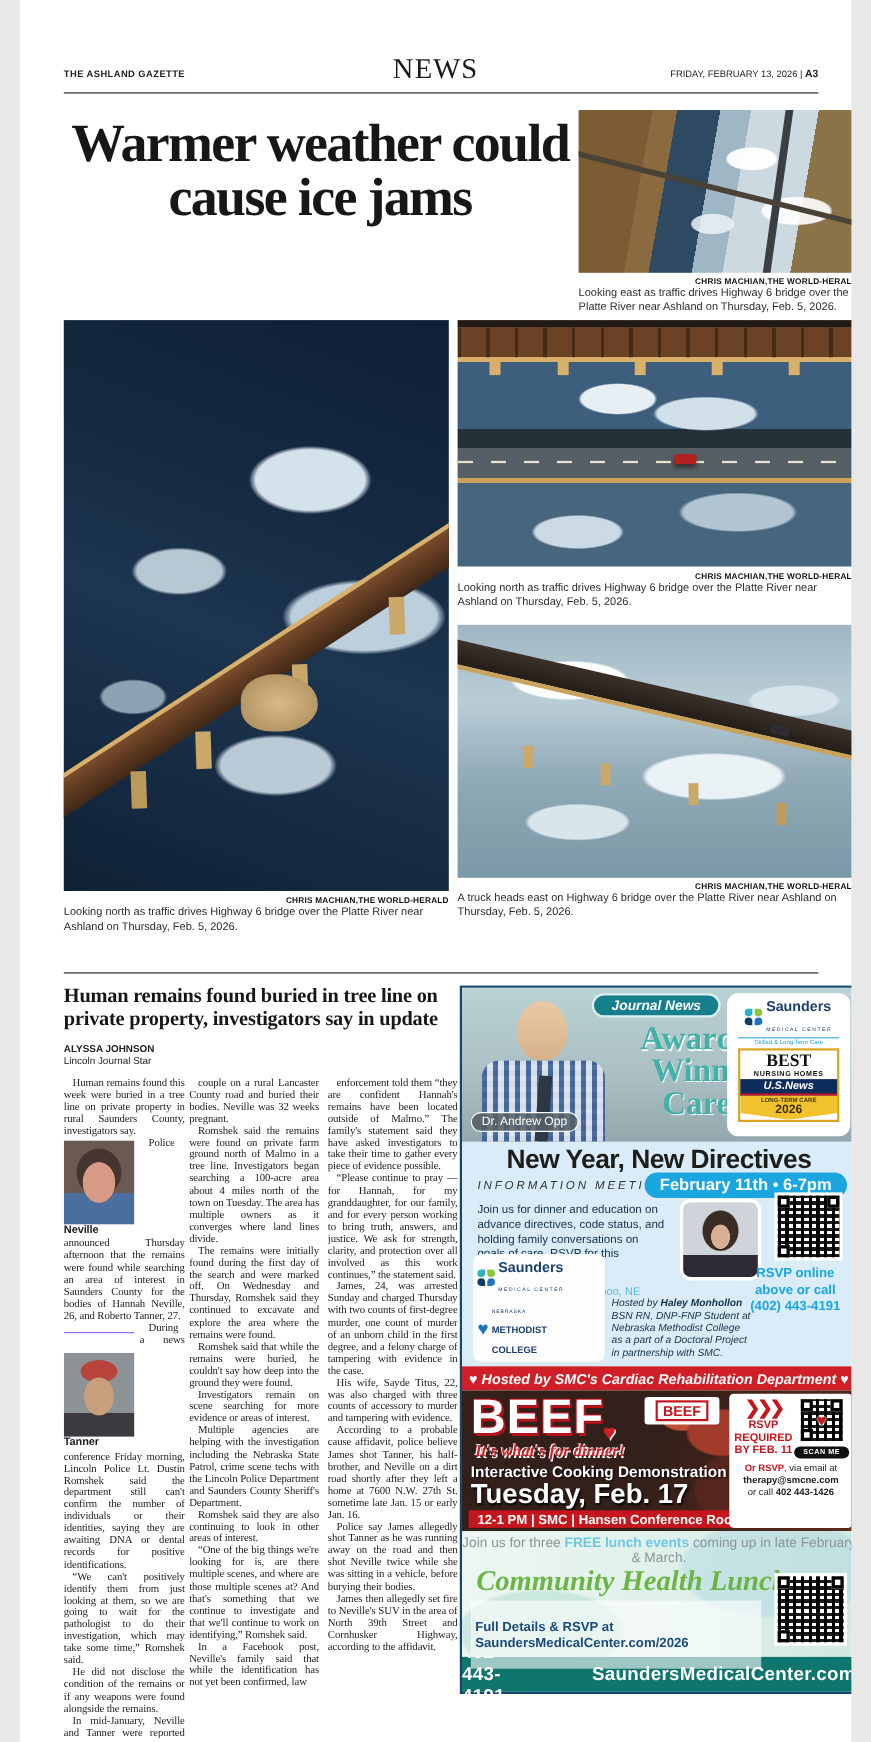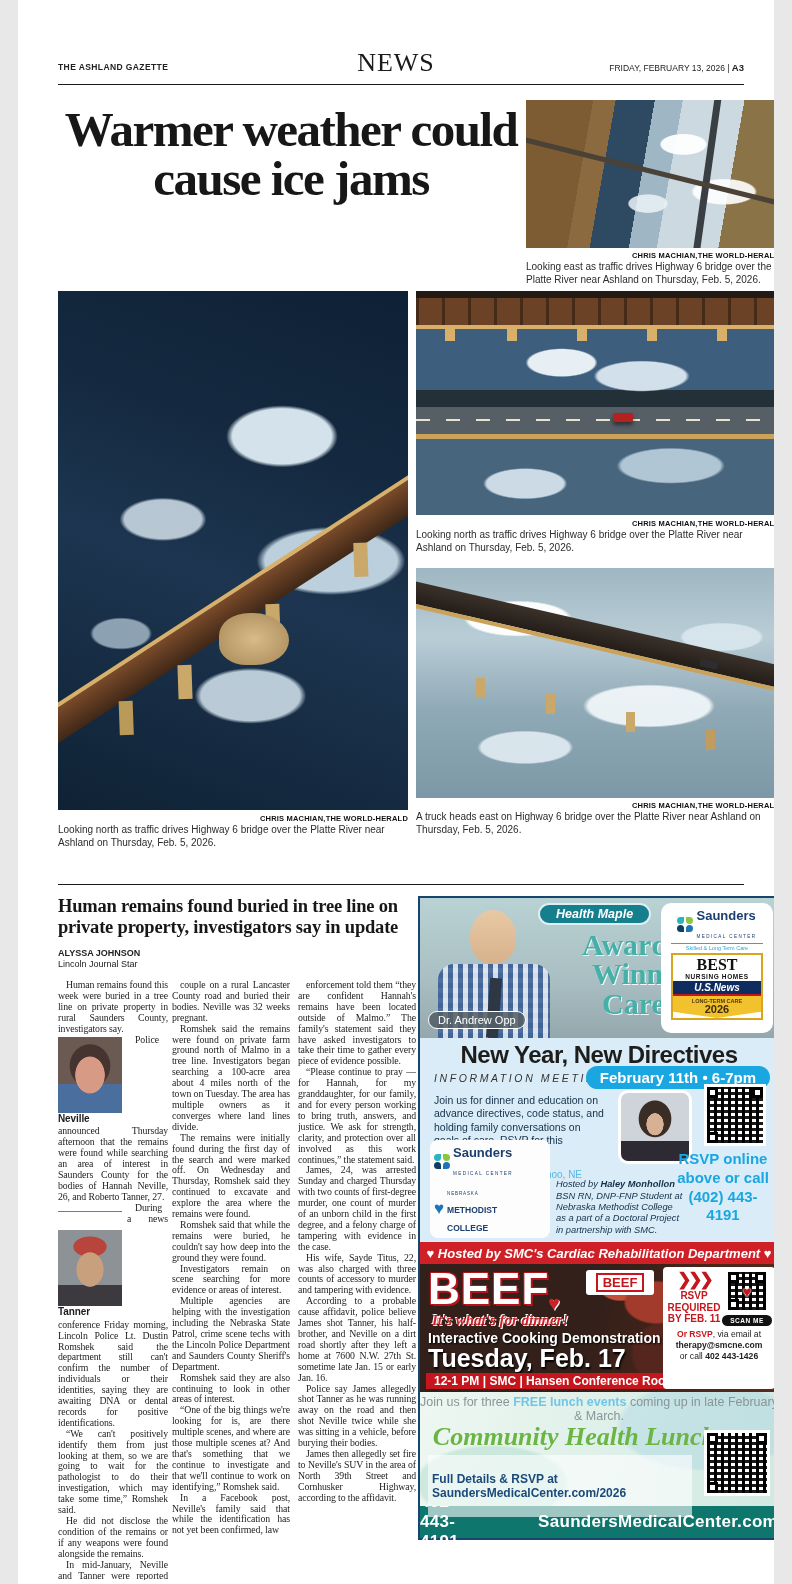--- a/index.html
+++ b/index.html
@@ -151,21 +151,21 @@
   .qr{position:relative;background:#fff;padding:3px;box-sizing:border-box;}
   .qr .m{width:100%;height:100%;background:
     repeating-linear-gradient(0deg,rgba(0,0,0,.9) 0 3px,transparent 3px 6px),
     repeating-linear-gradient(90deg,#000 0 3px,#fff 3px 7px);}
   .qr::before,.qr::after,.qr .c{content:"";position:absolute;width:11px;height:11px;border:3px solid #000;background:#fff;box-sizing:border-box;}
   .qr::before{top:3px;left:3px;} .qr::after{top:3px;right:3px;} .qr .c{bottom:3px;left:3px;}
   .qr .h{position:absolute;inset:0;display:flex;align-items:center;justify-content:center;color:#c4161c;
          font-size:15px;text-shadow:0 0 2px #fff,0 0 2px #fff;}
   .qr1{position:absolute;top:46px;right:12px;width:62px;height:62px;}
   .rsvp-online{position:absolute;top:112px;right:4px;width:102px;text-align:center;font-weight:800;
-               font-size:15px;line-height:1.25;color:#1aa7e1;margin-left:21px;}
+               font-size:12px;line-height:1.25;color:#1aa7e1;margin-left:21px;}
   .logos{position:absolute;left:10px;bottom:4px;width:120px;background:#fdfdfd;border-radius:8px;padding:3px 4px;box-sizing:border-box;}
   .meth{display:flex;align-items:center;gap:3px;margin-top:2px;}
   .meth .heart{font-size:17px;color:#1b75bb;line-height:1;}
   .meth .t1{font-size:4.6px;letter-spacing:.8px;color:#1b3f6e;}
   .meth .t2,.meth .t3{font-size:8.5px;font-weight:800;color:#1b3f6e;line-height:1;}
   .hosted{position:absolute;left:136px;bottom:6px;width:128px;font-style:italic;font-size:9.3px;line-height:1.22;color:#14304a;margin-top:48px;}
   .hosted b{font-weight:800;}
   
   .ribbon{height:22px;background:#cf2027;color:#fff;font-style:italic;font-weight:700;font-size:13px;
           display:flex;align-items:center;justify-content:center;flex:none;}
@@ -307,21 +307,21 @@
   </div>
 
   <div class="abs ad">
 
     <div class="ad-banner">
       <div class="doc">
         <div class="head"></div>
         <div class="shirt"></div>
         <div class="tie"></div>
       </div>
-      <div class="hn-pill">Health Maple</div>
+      <div class="hn-pill">Journal News</div>
       <div class="award">
         <div>Award-</div>
         <div>Winning</div>
         <div>Care</div>
       </div>
       <div class="doc-lbl">Dr. Andrew Opp</div>
       <div class="smc-panel">
         <div>
           <span class="leaves"><i></i><i></i><i></i><i></i></span><span class="smc-name"><span class="a">Saunders</span><br><span class="b">MEDICAL CENTER</span></span>
         </div>

